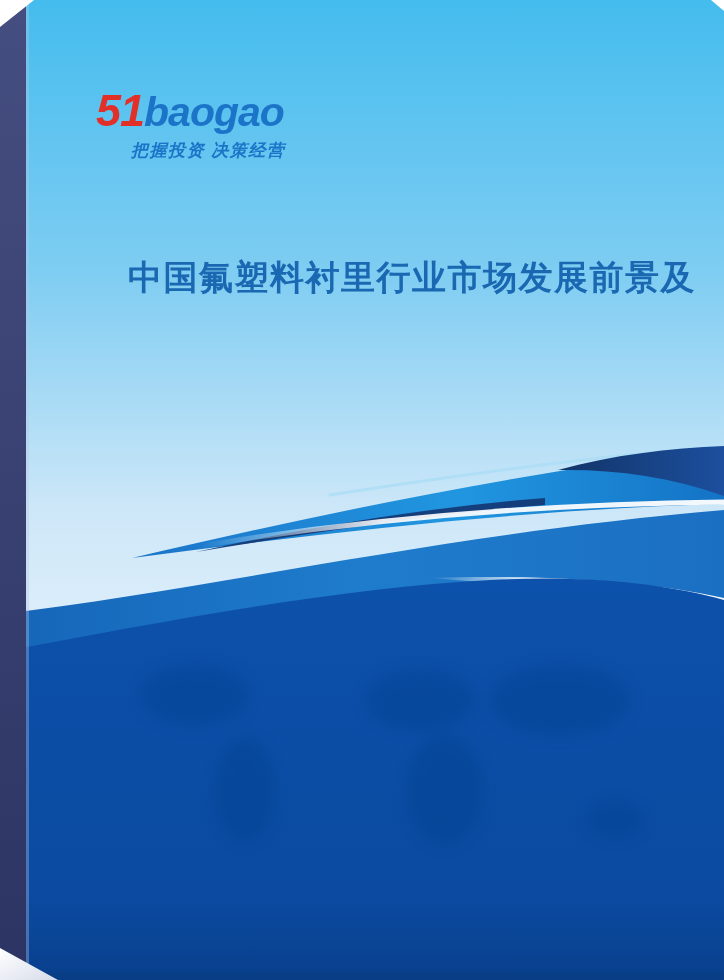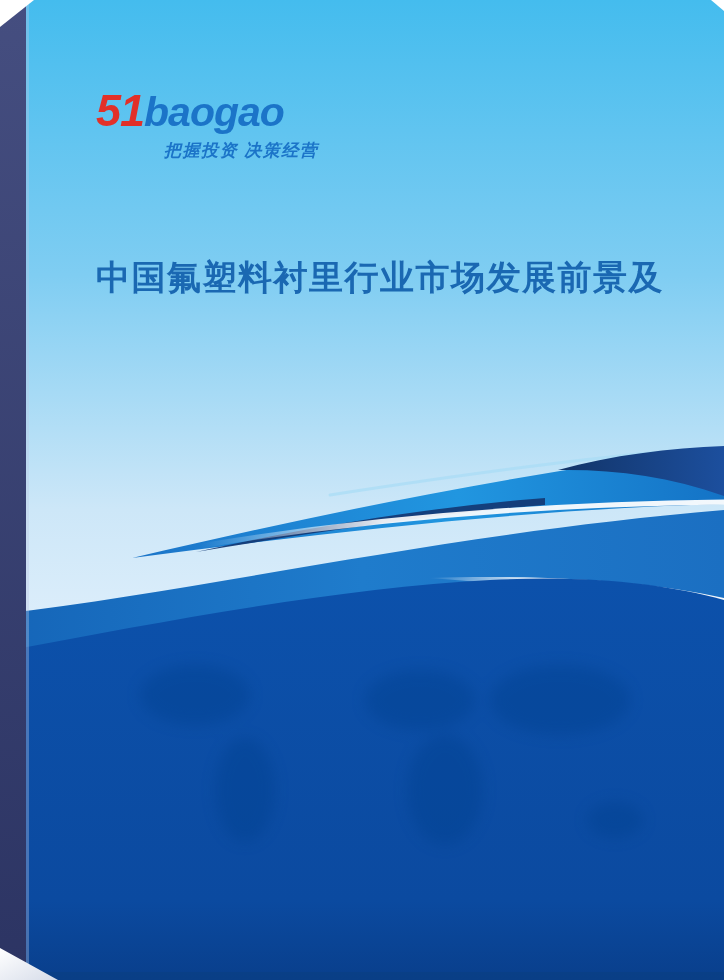--- a/index.html
+++ b/index.html
@@ -36,39 +36,40 @@
   }
   .logo-text .logo-51 {
     color: #e23028;
     font-size: 45px;
   }
   .logo-text .logo-baogao {
     color: #1b74c8;
   }
   .logo-tagline {
     margin-top: 6px;
-    margin-left: 68px;
+    margin-left: 35px;
     font-style: italic;
     font-weight: bold;
     font-size: 17px;
     letter-spacing: 1.5px;
     color: #1b74c8;
     white-space: nowrap;
   }
 
   .report-title {
     position: absolute;
     left: 96px;
     top: 255px;
     width: 600px;
     font-weight: bold;
     font-size: 34px;
     line-height: 45px;
     letter-spacing: 1.5px;
     color: #1a68b2;
+    text-align: right;
   }
   .report-title .title-line { display: block; white-space: nowrap; }
 </style>
 </head>
 <body>
 
 <div class="cover">
 
   <svg class="bg" width="724" height="980" viewBox="0 0 724 980" xmlns="http://www.w3.org/2000/svg">
     <defs>

